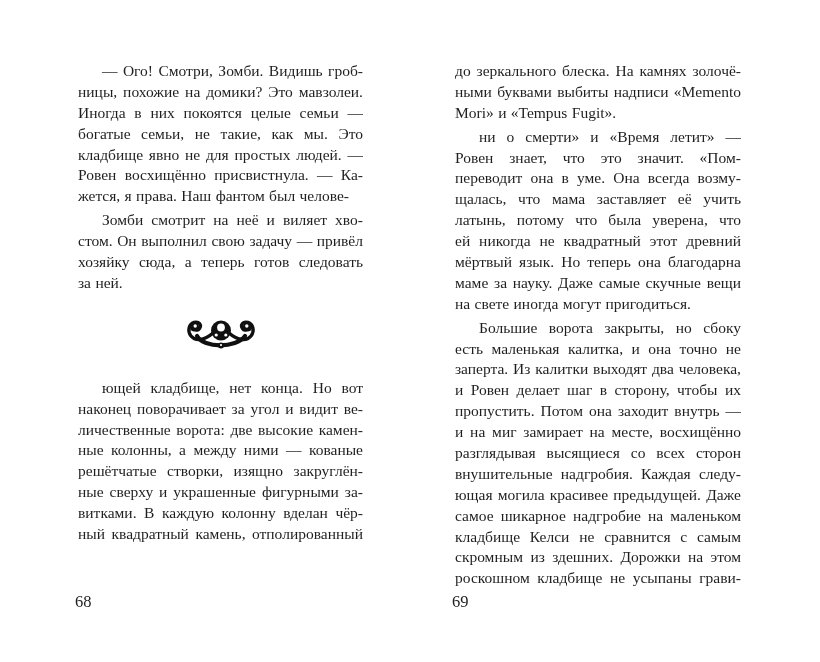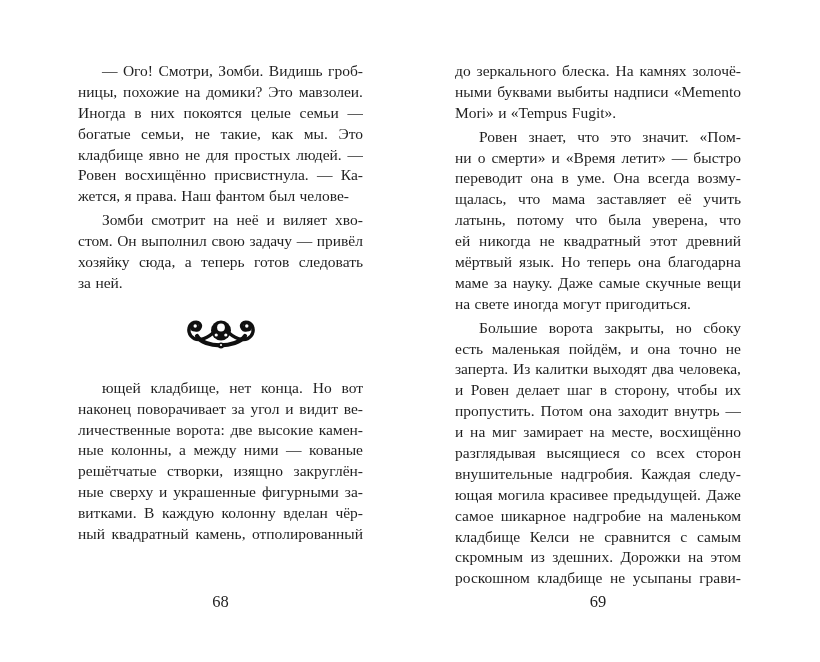--- a/index.html
+++ b/index.html
@@ -43,21 +43,20 @@
     align-items: center;
     justify-content: center;
   }
   .ornament-wrap svg { display: block; }
 
   .page-number {
     position: absolute;
     top: 592px;
     font-size: 16.5px;
     line-height: 20px;
-    text-align: center;
   }
   .page-number.left  { left: 75px;  width: 291px; }
   .page-number.right { left: 452px; width: 292px; }
 </style>
 </head>
 <body>
 
 <div class="screen">
   <div class="text-col left">
       <div class="para indent">
@@ -110,33 +109,33 @@
       </div>
     </div>
 
   <div class="text-col right">
       <div class="para">
         <div class="line">до зеркального блеска. На камнях золочё-</div>
         <div class="line">ными буквами выбиты надписи «Memento</div>
         <div class="line">Mori» и «Tempus Fugit».</div>
       </div>
       <div class="para indent">
+        <div class="line">ни о смерти» и «Время летит» — быстро</div>
         <div class="line">Ровен знает, что это значит. «Пом-</div>
-        <div class="line">ни о смерти» и «Время летит» — быстро</div>
         <div class="line">переводит она в уме. Она всегда возму-</div>
         <div class="line">щалась, что мама заставляет её учить</div>
         <div class="line">латынь, потому что была уверена, что</div>
         <div class="line">ей никогда не квадратный этот древний</div>
         <div class="line">мёртвый язык. Но теперь она благодарна</div>
         <div class="line">маме за науку. Даже самые скучные вещи</div>
         <div class="line">на свете иногда могут пригодиться.</div>
       </div>
       <div class="para indent continues">
         <div class="line">Большие ворота закрыты, но сбоку</div>
-        <div class="line">есть маленькая пойдём, и она точно не</div>
+        <div class="line">есть маленькая калитка, и она точно не</div>
         <div class="line">заперта. Из калитки выходят два человека,</div>
         <div class="line">и Ровен делает шаг в сторону, чтобы их</div>
         <div class="line">пропустить. Потом она заходит внутрь —</div>
         <div class="line">и на миг замирает на месте, восхищённо</div>
         <div class="line">разглядывая высящиеся со всех сторон</div>
         <div class="line">внушительные надгробия. Каждая следу-</div>
         <div class="line">ющая могила красивее предыдущей. Даже</div>
         <div class="line">самое шикарное надгробие на маленьком</div>
         <div class="line">кладбище Келси не сравнится с самым</div>
         <div class="line">скромным из здешних. Дорожки на этом</div>

